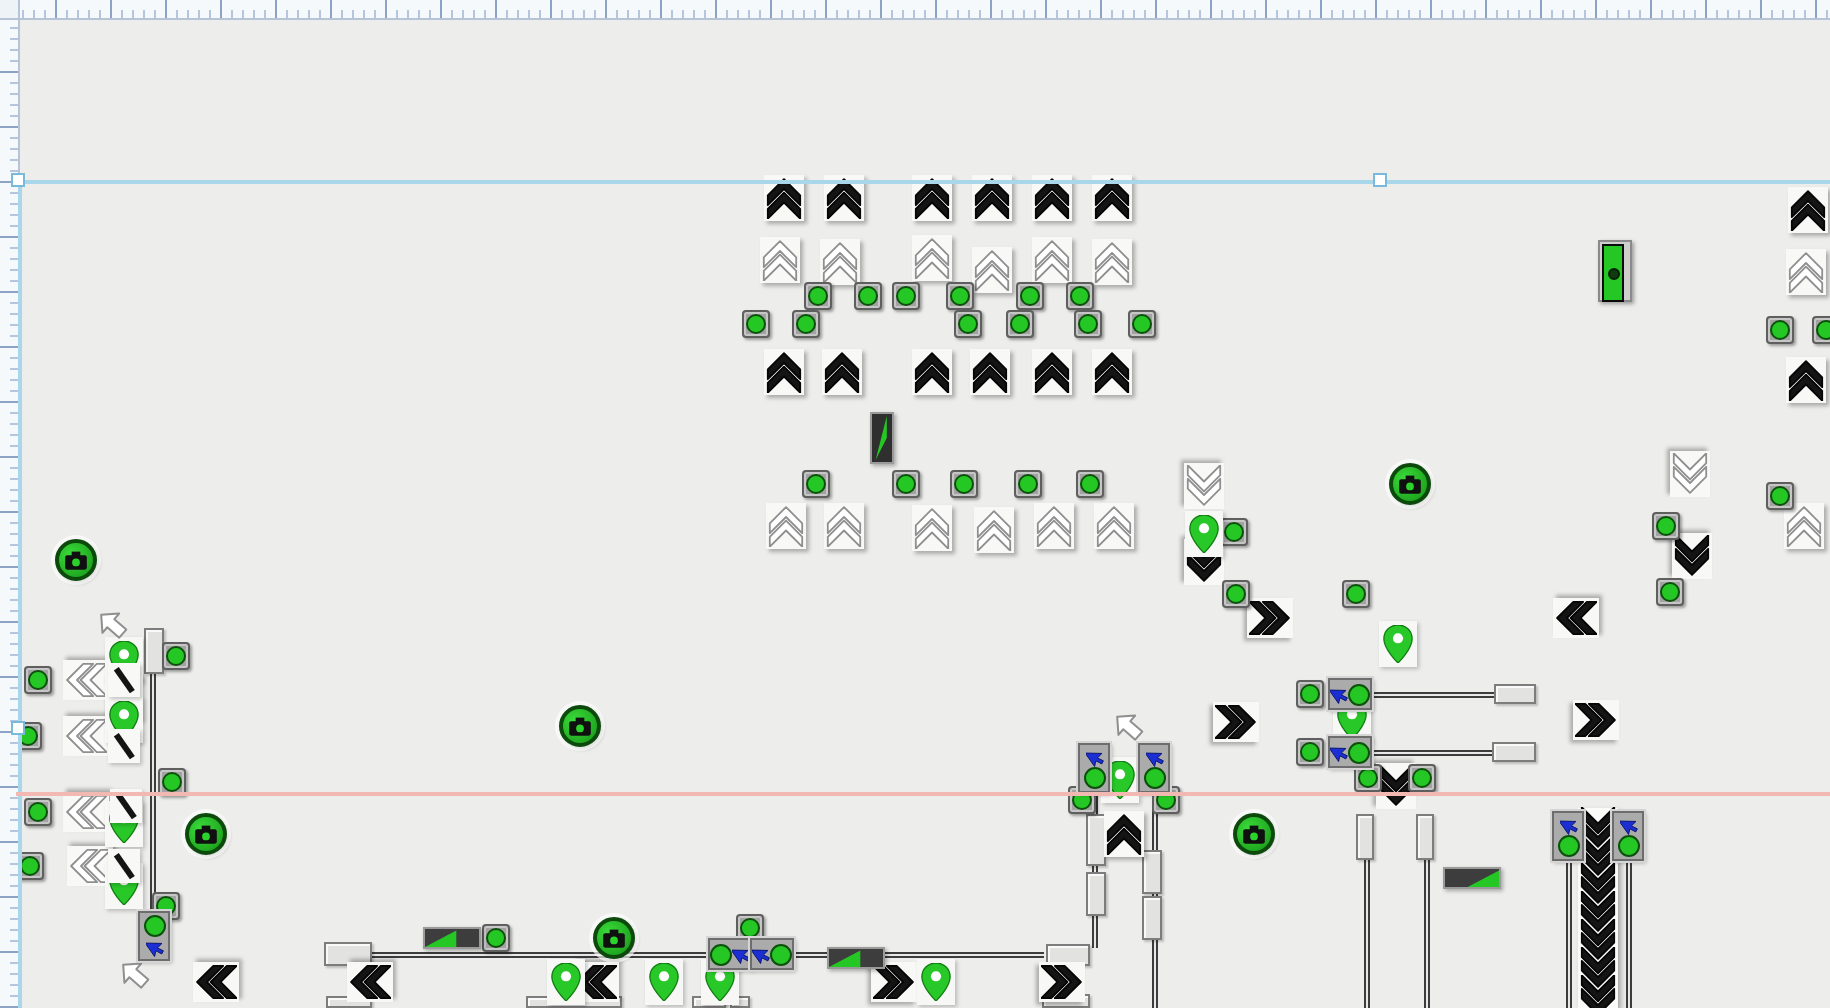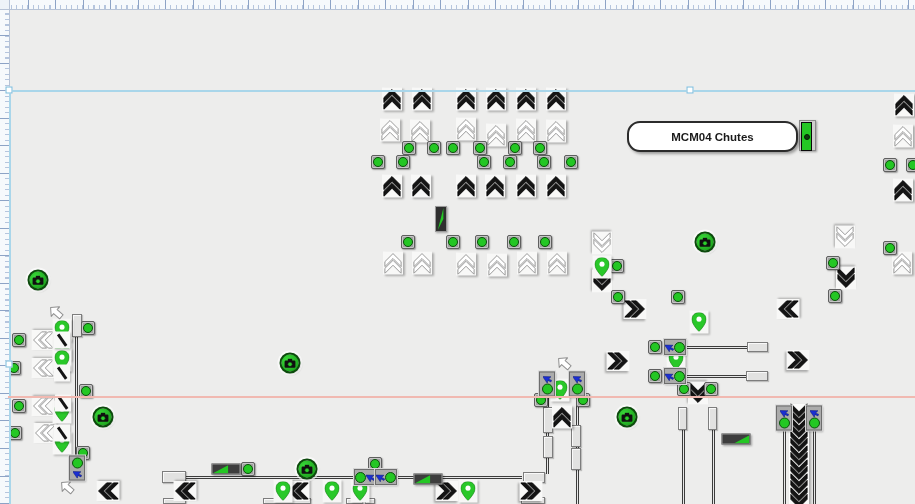--- a/index.html
+++ b/index.html
@@ -842,23 +842,20 @@
         <i style="background:#24c724"></i>
       </div>
       <div class="it combo h" style="left: 675px; top: 376px;">
         <svg width="9" height="10" viewBox="0 0 10 11">
           <path d="M1.5 0.5 L9 6 L5.5 6.6 L7.3 9.8 L5.6 10.7 L3.9 7.4 L1.5 9.6 Z" fill="#1b2fd4" stroke="#0a1670" stroke-width="0.5" transform="rotate(-35 5 5)"></path>
         </svg>
         <i style="background:#24c724"></i>
       </div>
     </div>
 
-  <div id="label-box" style="left: 627px; top: 121px; width: 167px; height: 27px;">
-    <span>MCM04 Chutes</span>
-  </div>
 
   <div id="ruler-top"></div>
   <div id="ruler-left"></div>
   <div id="ruler-corner"></div>
 <div class="sel-line" style="left: 9px; top: 90px; width: 906px; height: 2px; background: rgb(169, 214, 234);"></div>
     <div class="sel-line" style="left: 9px; top: 90px; width: 2px; height: 414px; background: rgb(169, 214, 234);"></div>
     <div class="handle" style="left: 9px; top: 90px;"></div>
     <div class="handle" style="left: 690px; top: 90px;"></div>
     <div class="handle" style="left: 9px; top: 364px;"></div>
     <div class="guide-red" style="left: 8px; top: 396px; width: 907px; background: rgb(241, 185, 177);"></div>

